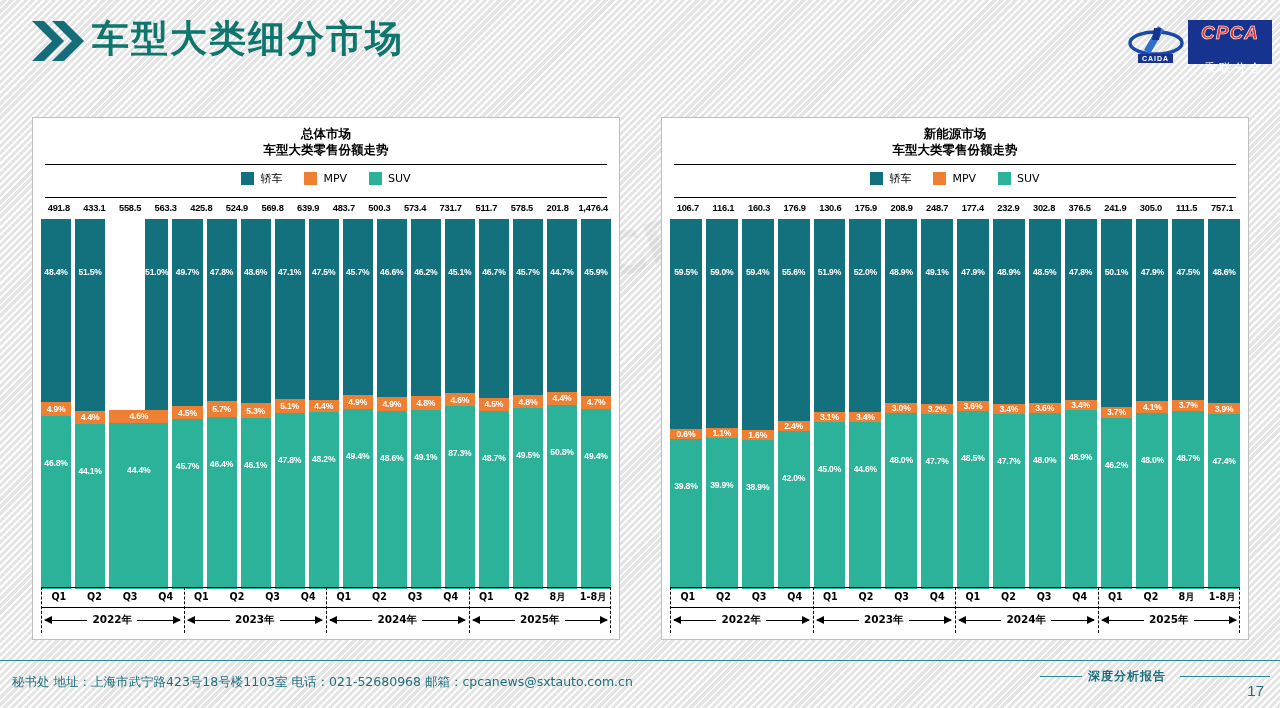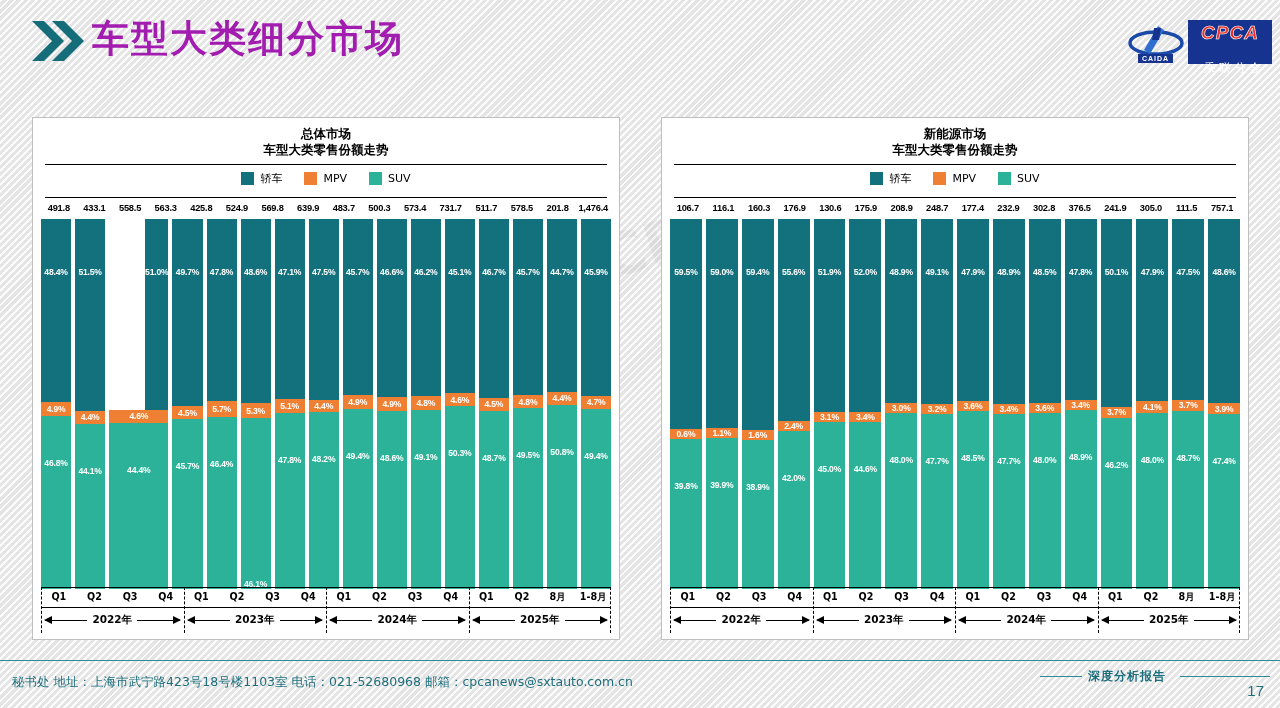--- a/index.html
+++ b/index.html
@@ -12,21 +12,21 @@
   body {
     background-image: repeating-linear-gradient(135deg, rgba(255,255,255,.85) 0 2px, rgba(226,226,226,.85) 2px 5px);
     position: relative;
   }
 
   
   .page-header { position: absolute; left: 0; top: 0; width: 1280px; height: 86px; }
   .chev-wrap { position: absolute; left: 30px; top: 17px; width: 56px; height: 48px; }
   .title-main {
     position: absolute; left: 92px; top: 14px;
-    font-size: 37px; font-weight: bold; color: #a21caf;
+    font-size: 37px; font-weight: bold; color: #0f766e;
     letter-spacing: 2px; line-height: 50px;
     font-family: "DejaVu Sans", "Liberation Sans", sans-serif;
   }
   
   .logo { position: absolute; right: 8px; top: 16px; width: 146px; height: 52px; }
   .logo-ellipse { position: absolute; left: 2px; top: 8px; width: 56px; height: 34px; }
   .logo-caida {
     position:absolute; left:12px; top:38px; font-size:7px; font-weight:bold;
     color:#fff; background:#15338f; padding:1px 4px; letter-spacing:1px;
   }
@@ -269,21 +269,21 @@
           <span>46.4%</span>
         </div>
       </div>
       <div class="bar-col">
         <div class="seg seg-sedan" style="flex: 48.6 1 0px; background: rgb(19, 112, 125);">
           <span>48.6%</span>
         </div>
         <div class="seg seg-mpv" style="flex: 5.3 1 0px; background: rgb(239, 128, 51);">
           <span>5.3%</span>
         </div>
-        <div class="seg seg-suv" style="flex: 46.1 1 0px; background: rgb(43, 178, 152); align-items: flex-end;">
+        <div class="seg seg-suv" style="flex: 46.1 1 0px; background: rgb(43, 178, 152);">
           <span>46.1%</span>
         </div>
       </div>
       <div class="bar-col">
         <div class="seg seg-sedan" style="flex: 47.1 1 0px; background: rgb(19, 112, 125);">
           <span>47.1%</span>
         </div>
         <div class="seg seg-mpv" style="flex: 5.1 1 0px; background: rgb(239, 128, 51);">
           <span>5.1%</span>
         </div>
@@ -336,21 +336,21 @@
         </div>
       </div>
       <div class="bar-col">
         <div class="seg seg-sedan" style="flex: 45.1 1 0px; background: rgb(19, 112, 125);">
           <span>45.1%</span>
         </div>
         <div class="seg seg-mpv" style="flex: 4.6 1 0px; background: rgb(239, 128, 51);">
           <span>4.6%</span>
         </div>
         <div class="seg seg-suv" style="flex: 50.3 1 0px; background: rgb(43, 178, 152);">
-          <span>50.3%</span>
+          <span>87.3%</span>
         </div>
       </div>
       <div class="bar-col">
         <div class="seg seg-sedan" style="flex: 46.7 1 0px; background: rgb(19, 112, 125);">
           <span>46.7%</span>
         </div>
         <div class="seg seg-mpv" style="flex: 4.5 1 0px; background: rgb(239, 128, 51);">
           <span>4.5%</span>
         </div>
         <div class="seg seg-suv" style="flex: 48.7 1 0px; background: rgb(43, 178, 152);">

